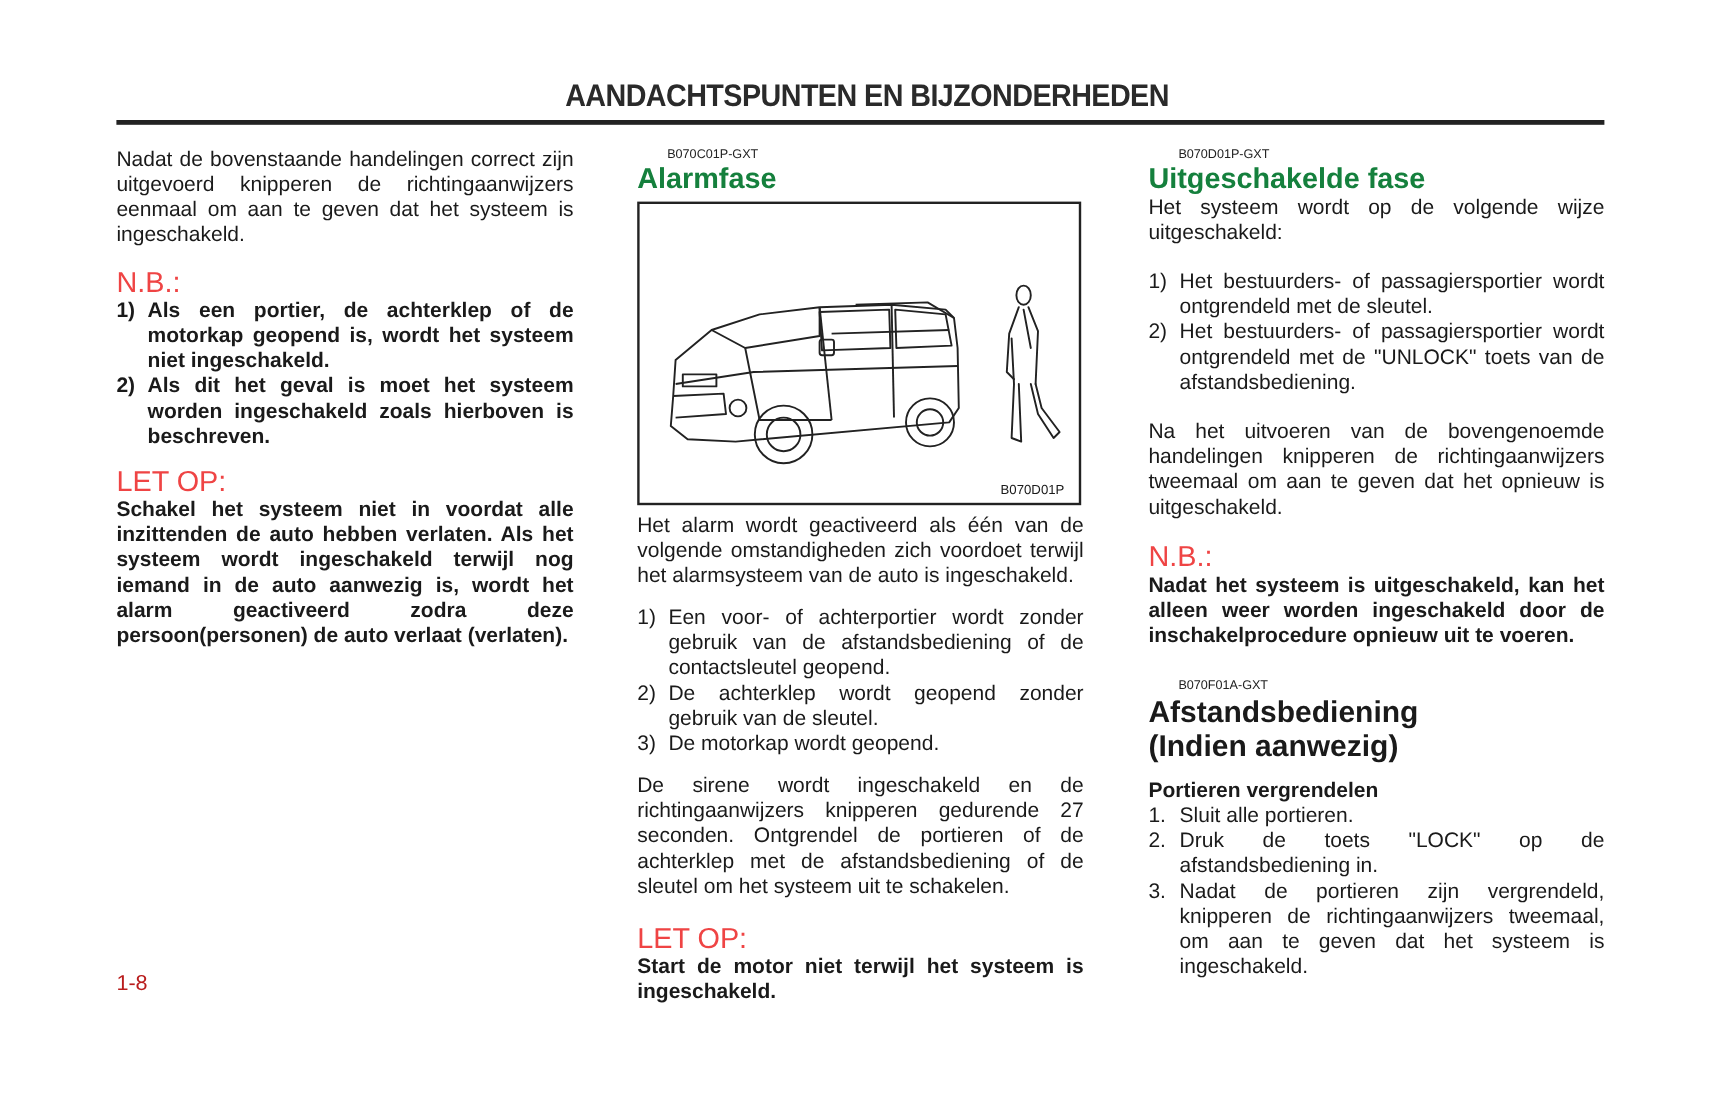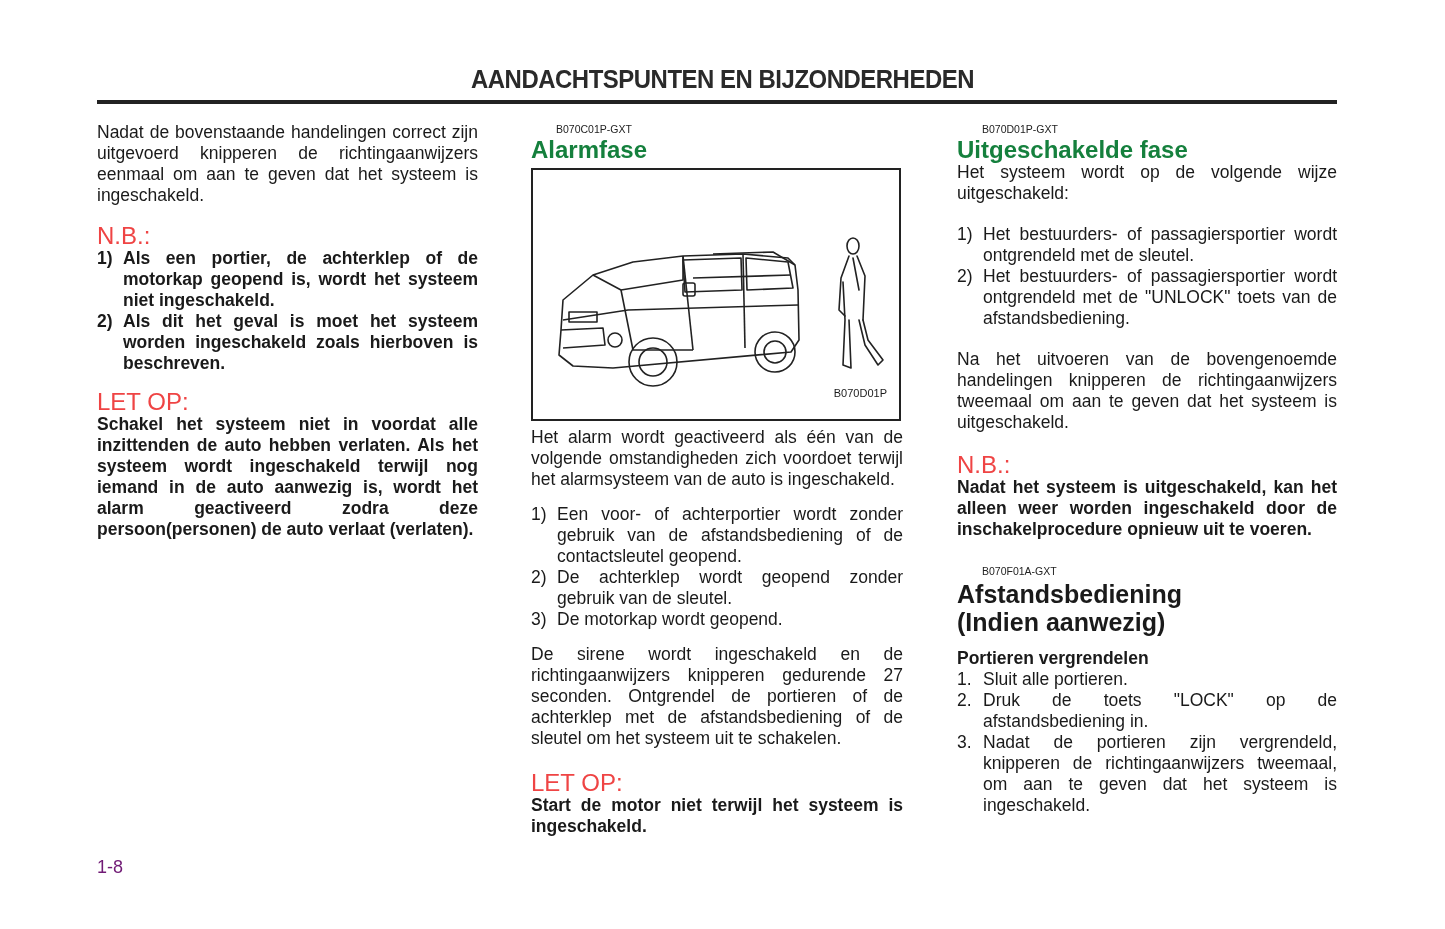--- a/index.html
+++ b/index.html
@@ -15,22 +15,22 @@
   .h2 { font-size: 24px; font-weight: bold; line-height: 24px; color: #15803d; }
   .h2-tall { font-size: 25px; font-weight: bold; line-height: 28px; }
   .note-h { font-size: 24px; line-height: 24px; margin-top: 16px; color: #ef4444; }
   .bold { font-weight: bold; }
   ol { list-style: none; margin: 0; padding: 0; }
   li { position: relative; padding-left: 26px; font-size: 17.5px; line-height: 21px; text-align: justify; }
   li .num { position: absolute; left: 0; top: 0; }
   .gap { height: 14px; }
   .figure { position: relative; width: 370px; height: 253px; border: 2px solid #222; margin-top: 6px; box-sizing: border-box; }
   .figure svg { position: absolute; left: 0; top: 0; }
-  .fig-code { position: absolute; right: 12px; bottom: 20px; font-size: 11px; }
-  .page-number { position: absolute; left: 97px; top: 857px; font-size: 18px; color: #701a75; }
+  .fig-code { position: absolute; right: 12px; bottom: 4px; font-size: 11px; }
+  .page-number { position: absolute; left: 97px; top: 809px; font-size: 18px; color: #b91c1c; }
   .sub-h { font-size: 17.5px; font-weight: bold; line-height: 21px; margin-top: 12px; }
 </style>
 </head>
 <body>
 
 <div class="page-title">AANDACHTSPUNTEN EN BIJZONDERHEDEN</div>
 <div class="title-rule"></div>
 
 <div class="col col-left">
   <p>Nadat de bovenstaande handelingen correct zijn uitgevoerd knipperen de richtingaanwijzers eenmaal om aan te geven dat het systeem is ingeschakeld.</p>
@@ -102,21 +102,21 @@
 <div class="col col-right">
   <div class="code">B070D01P-GXT</div>
   <div class="h2">Uitgeschakelde fase</div>
   <p>Het systeem wordt op de volgende wijze uitgeschakeld:</p>
   <div class="gap" style="height:20px"></div>
   <ol>
     <li><span class="num">1)</span><span>Het bestuurders- of passagiersportier wordt ontgrendeld met de sleutel.</span></li>
     <li><span class="num">2)</span><span>Het bestuurders- of passagiersportier wordt ontgrendeld met de "UNLOCK" toets van de afstandsbediening.</span></li>
   </ol>
   <div class="gap" style="height:20px"></div>
-  <p>Na het uitvoeren van de bovengenoemde handelingen knipperen de richtingaanwijzers tweemaal om aan te geven dat het systeem is uitgeschakeld.</p>
+  <p>Na het uitvoeren van de bovengenoemde handelingen knipperen de richtingaanwijzers tweemaal om aan te geven dat het opnieuw is uitgeschakeld.</p>
   <div class="note-h" style="margin-top:20px">N.B.:</div>
   <p class="bold">Nadat het systeem is uitgeschakeld, kan het alleen weer worden ingeschakeld door de inschakelprocedure opnieuw uit te voeren.</p>
 
   <div class="code" style="margin-top:24px">B070F01A-GXT</div>
   <div class="h2-tall">Afstandsbediening</div>
   <div class="h2-tall">(Indien aanwezig)</div>
   <div class="sub-h">Portieren vergrendelen</div>
   <ol>
     <li><span class="num">1.</span><span>Sluit alle portieren.</span></li>
     <li><span class="num">2.</span><span>Druk de toets "LOCK" op de afstandsbediening in.</span></li>

